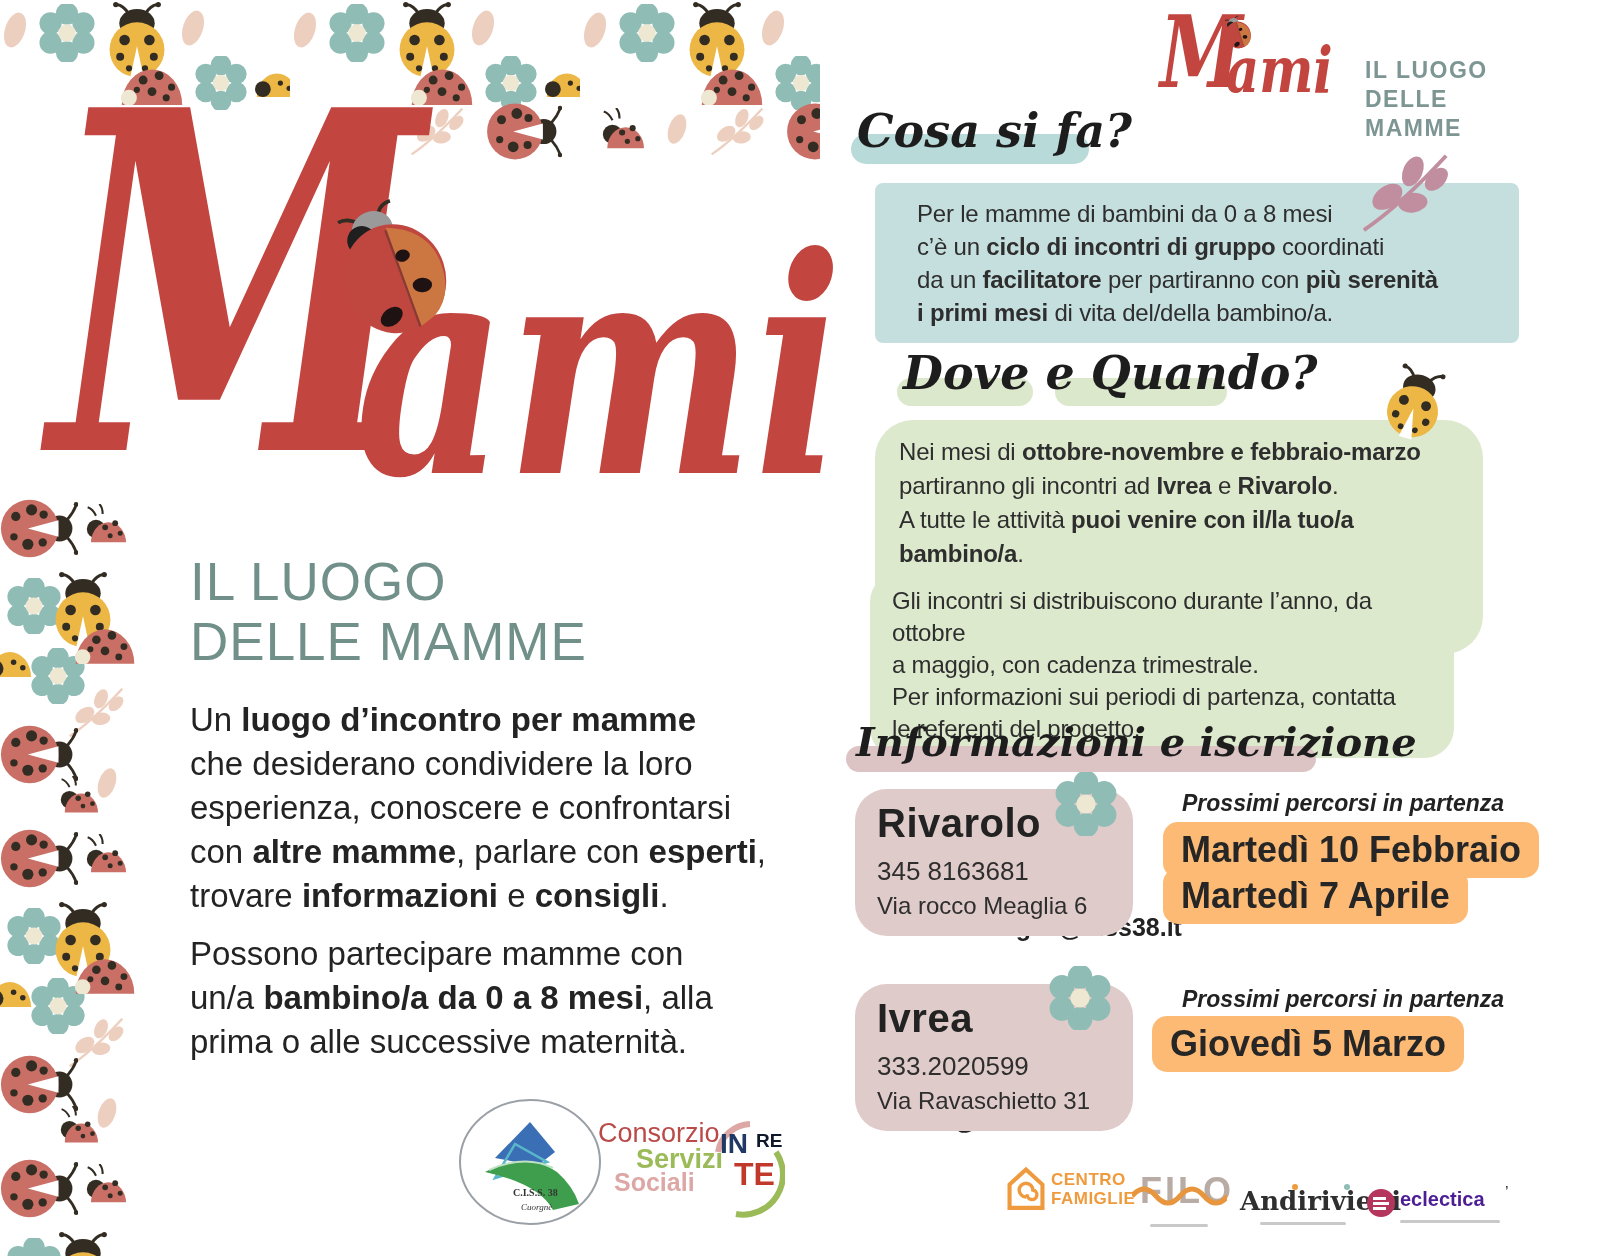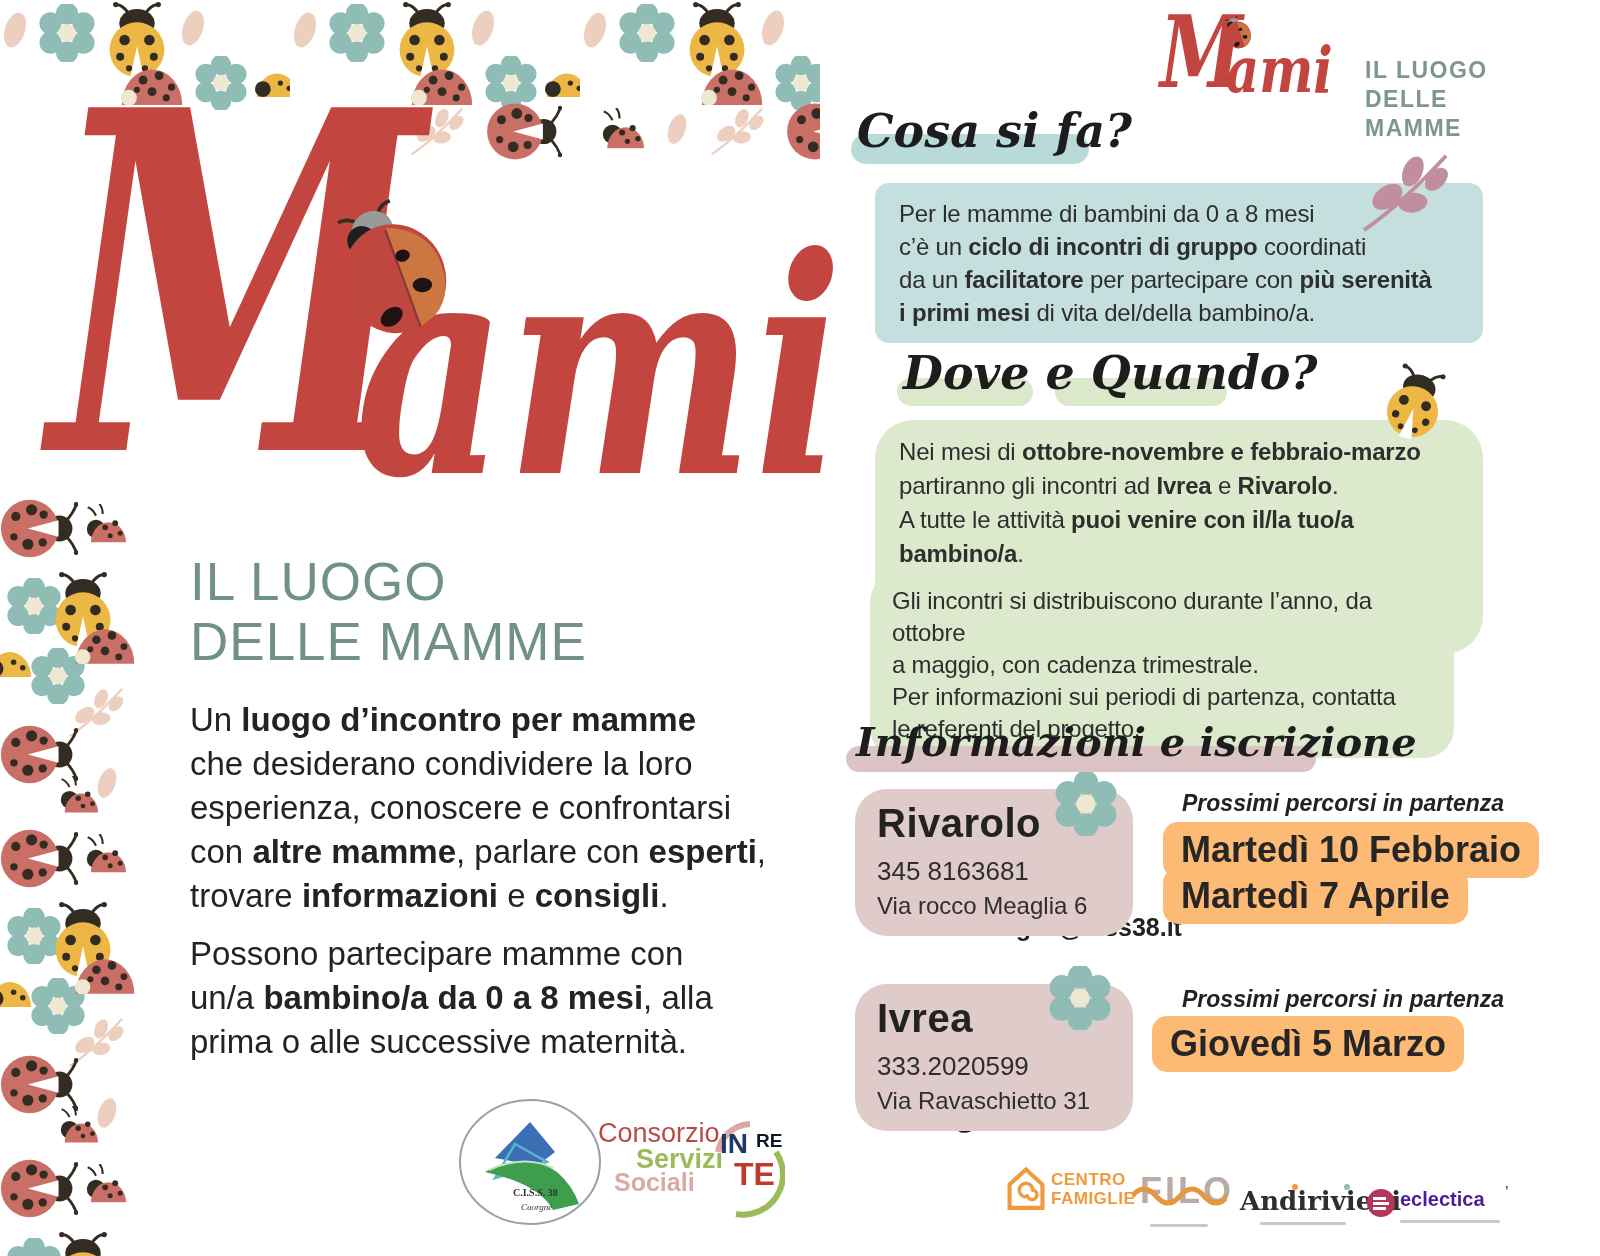--- a/index.html
+++ b/index.html
@@ -5,21 +5,21 @@
   html,body{margin:0;padding:0;background:#fff}
   body{width:1600px;height:1256px;position:relative;overflow:hidden;
        font-family:"Liberation Sans",sans-serif;color:#2e2e2e}
   .abs{position:absolute}
   .script{font-family:"DejaVu Serif",serif;font-style:italic;font-weight:700;color:#1d1d1d;white-space:nowrap}
   .pill{position:absolute;border-radius:999px;z-index:0}
   .sec-title{position:absolute;z-index:2}
   .sec-title .txt{position:relative;z-index:1}
   .rich,.pre{white-space:pre-line}
   .box{position:absolute;color:#2e2e2e;letter-spacing:-.2px}
-  .box-blue{left:875px;top:183px;width:560px;padding:14px 24px;background:#c5dfde;border-radius:14px;font-size:24px;line-height:33px}
+  .box-blue{left:875px;top:183px;width:560px;padding:14px 42px;background:#c5dfde;border-radius:8px;font-size:24px;line-height:33px}
   .box-g1{left:875px;top:420px;width:560px;padding:15px 24px;background:#dde9cc;border-radius:38px;font-size:24px;line-height:34px}
   .box-g2{left:870px;top:572px;width:540px;padding:13px 22px;background:#dde9cc;border-radius:30px;font-size:24px;line-height:32px}
   .loc{position:absolute;width:236px;padding:12px 20px 16px 22px;background:#dfcbc9;border-radius:32px;z-index:1}
   .loc-name{font-size:40px;font-weight:bold;letter-spacing:.5px;color:#222}
   .loc-phone{font-size:26px;margin-top:10px}
   .loc-addr{font-size:24px;margin-top:5px}
   .email{position:absolute;font-size:25px;font-weight:bold;color:#222}
   .next-label{position:absolute;font-size:23px;font-weight:bold;font-style:italic;color:#222}
   .chip{position:absolute;background:#fdba74;border-radius:15px;padding:7px 18px;font-size:36px;font-weight:bold;color:#262626;white-space:nowrap}
   .left-head{position:absolute;left:190px;top:552px;font-size:53px;line-height:1.13;color:#71908a;letter-spacing:1px}
@@ -232,21 +232,21 @@
 
   <div class="sec-title" style="left:857px;top:104px">
     <span class="pill" style="left:-6px;top:30px;width:238px;height:30px;background:#b8dbd9"></span>
     <span class="txt script" style="font-size:46px">Cosa si fa?</span>
   </div>
   <svg class="abs" style="left:1358px;top:142px;z-index:2;color:#c08e9f" width="94" height="94" viewBox="0 0 96 96">
       <use href="#branch"></use>
     </svg>
   <div class="box box-blue rich"><span>Per le mamme di bambini da 0 a 8 mesi
 c’è un </span><b>ciclo di incontri di gruppo</b><span> coordinati
-da un </span><b>facilitatore</b><span> per partecipare con </span><b>più serenità</b><span>
+da un </span><b>facilitatore</b><span> per partiranno con </span><b>più serenità</b><span>
 </span><b>i primi mesi</b><span> di vita del/della bambino/a.</span></div>
 
   <div class="sec-title" style="left:903px;top:346px">
     <span class="pill" style="left:-6px;top:32px;width:136px;height:28px;background:#dce8cb"></span>
     <span class="pill" style="left:152px;top:32px;width:172px;height:28px;background:#dce8cb"></span>
     <span class="txt script" style="font-size:46px">Dove e Quando?</span>
   </div>
   <svg class="abs" style="left:1386px;top:366px;transform:rotate(16deg);z-index:2" width="58" height="74" viewBox="0 0 70 90">
       <use href="#bugY"></use>
     </svg>

